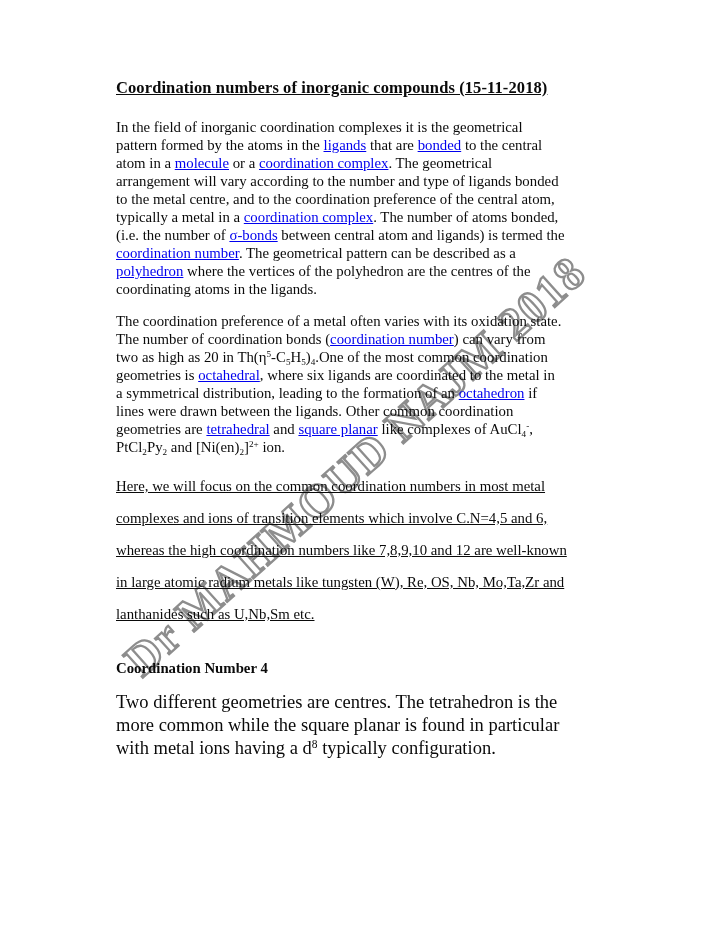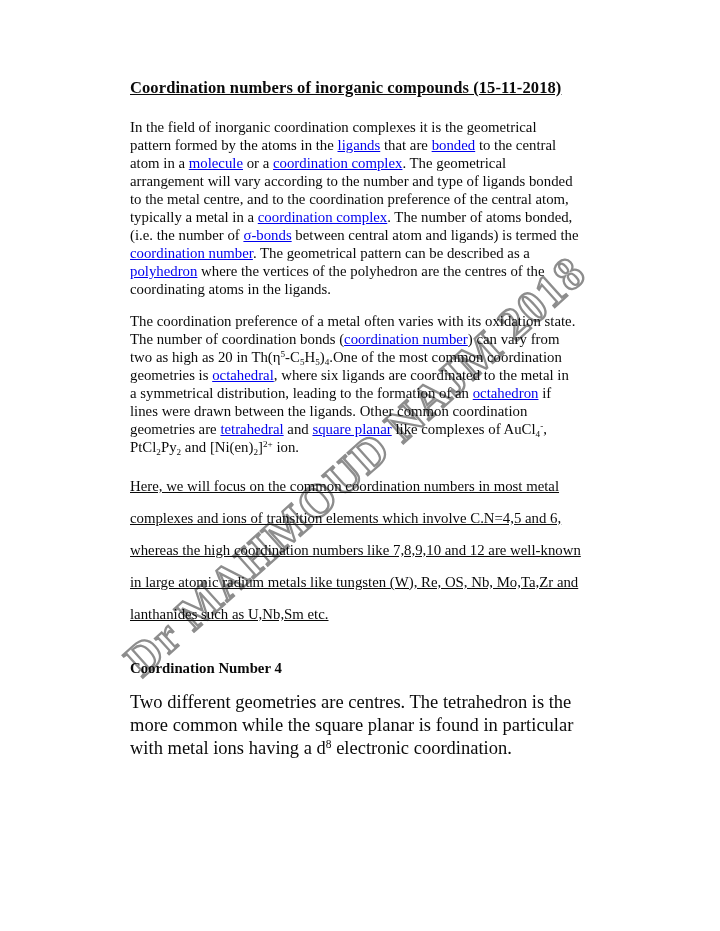--- a/index.html
+++ b/index.html
@@ -16,21 +16,21 @@
     color: var(--text-color);
   }
   .page {
     position: relative;
     width: 720px; height: 931px;
     background: #ffffff;
     overflow: hidden;
   }
   .content {
     position: absolute;
-    left: 130px; top: 78px;
+    left: 116px; top: 78px;
     width: 464px;
     z-index: 1;
   }
   .doc-title {
     font-size: 16.5px;
     font-weight: bold;
     text-decoration: underline;
     margin: 0 0 20px 0;
     letter-spacing: 0.1px;
   }
@@ -95,16 +95,16 @@
   <div class="watermark-anchor">
     <div class="watermark">Dr MAHMOUD NAJM 2018</div>
   </div>
   <div class="content">
     <div class="doc-title">Coordination numbers of inorganic compounds (15-11-2018)</div>
     <div>
         <p class="para"><span>In the field of inorganic coordination complexes it is the geometrical pattern formed by the atoms in the </span><a href="#" class="doclink">ligands</a><span> that are </span><a href="#" class="doclink">bonded</a><span> to the central atom in a </span><a href="#" class="doclink">molecule</a><span> or a </span><a href="#" class="doclink">coordination complex</a><span>. The geometrical arrangement will vary according to the number and type of ligands bonded to the metal centre, and to the coordination preference of the central atom, typically a metal in a </span><a href="#" class="doclink">coordination complex</a><span>. The number of atoms bonded, (i.e. the number of </span><a href="#" class="doclink">σ-bonds</a><span> between central atom and ligands) is termed the </span><a href="#" class="doclink">coordination number</a><span>. The geometrical pattern can be described as a </span><a href="#" class="doclink">polyhedron</a><span> where the vertices of the polyhedron are the centres of the coordinating atoms in the ligands.</span></p>
         <p class="para"><span>The coordination preference of a metal often varies with its oxidation state. The number of coordination bonds (</span><a href="#" class="doclink">coordination number</a><span>) can vary from two as high as 20 in Th(η</span><sup>5</sup><span>-C</span><sub>5</sub><span>H</span><sub>5</sub><span>)</span><sub>4</sub><span>.One of the most common coordination geometries is </span><a href="#" class="doclink">octahedral</a><span>, where six ligands are coordinated to the metal in a symmetrical distribution, leading to the formation of an </span><a href="#" class="doclink">octahedron</a><span> if lines were drawn between the ligands. Other common coordination geometries are </span><a href="#" class="doclink">tetrahedral</a><span> and </span><a href="#" class="doclink">square planar</a><span> like complexes of AuCl</span><sub>4</sub><sup>-</sup><span>, PtCl</span><sub>2</sub><span>Py</span><sub>2</sub><span> and [Ni(en)</span><sub>2</sub><span>]</span><sup>2+</sup><span> ion.</span></p>
         <p class="para double"><span>Here, we will focus on the common coordination numbers in most metal complexes and ions of transition elements which involve C.N=4,5 and 6, whereas the high coordination numbers like 7,8,9,10 and 12 are well-known in large atomic radium metals like tungsten (W), Re, OS, Nb, Mo,Ta,Zr and lanthanides such as U,Nb,Sm etc.</span></p>
         <h2 class="section-heading">Coordination Number 4</h2>
-        <p class="para large"><span>Two different geometries are centres. The tetrahedron is the more common while the square planar is found in particular with metal ions having a d</span><sup>8</sup><span> electronic coordination.</span></p>
+        <p class="para large"><span>Two different geometries are centres. The tetrahedron is the more common while the square planar is found in particular with metal ions having a d</span><sup>8</sup><span> typically configuration.</span></p>
       </div>
   </div>
 </div>
 
 </body></html>

